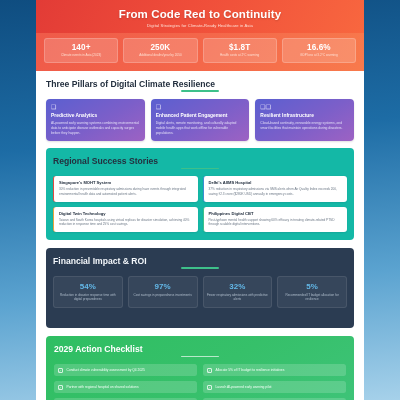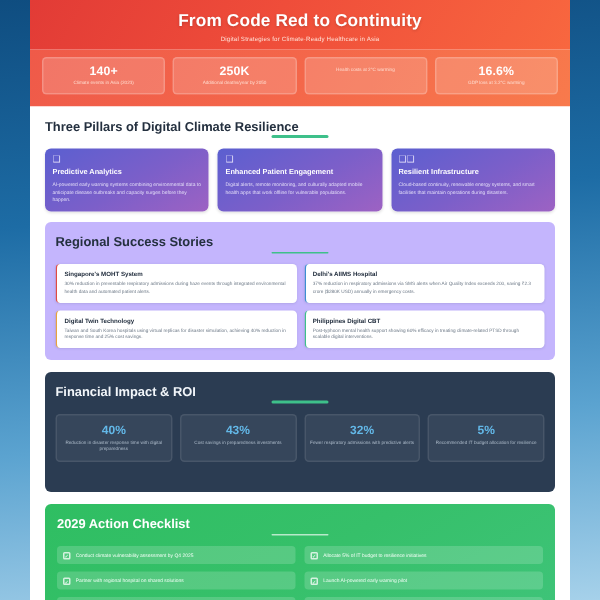--- a/index.html
+++ b/index.html
@@ -2,21 +2,21 @@
 <html><head>
 <meta charset="utf-8">
 <style>
   * { box-sizing: border-box; margin: 0; padding: 0; }
   html, body { width: 400px; height: 400px; overflow: hidden; }
   body {
     font-family: "Liberation Sans", sans-serif;
     background: linear-gradient(175deg, #0f4d80 0%, #1d6ca5 35%, #5ba3d0 70%, #a6d1ea 100%);
     display: flex; justify-content: center;
   }
-  .page { width: 360px; background: #ffffff; display: flex; flex-direction: column; }
+  .page { width: 328px; background: #ffffff; display: flex; flex-direction: column; }
 
   
   .hero {
     background: linear-gradient(120deg, #e23b36 0%, #ef4d3a 45%, #f8673f 100%);
     padding: 8px 10px 5px; text-align: center; position: relative;
   }
   .hero-title {
     color: #fff; font-size: 11.5px; font-weight: bold; letter-spacing: .1px;
     text-shadow: 0 1px 2px rgba(0,0,0,.18);
   }
@@ -47,21 +47,21 @@
   .pillar {
     flex: 1; border-radius: 4px; padding: 5px 5px 6px; color: #fff;
     background: linear-gradient(150deg, #5b5fd0 0%, #7c5fc9 55%, #9d62c3 100%);
     box-shadow: 0 1px 2px rgba(0,0,0,.12);
   }
   .pillar-icon { font-size: 6px; margin-bottom: 3px; line-height: 1; color: #e8e4fb; }
   .pillar-title { font-size: 4.9px; font-weight: bold; line-height: 1.25; margin-bottom: 2.5px; }
   .pillar-body { font-size: 3.3px; line-height: 1.45; color: #e2dcf7; }
 
   
-  .stories-panel { margin: 0 10px 8px; background: #c4b5fd; border-radius: 4px; padding: 8px 7px 8px; }
+  .stories-panel { margin: 0 10px 8px; background: #14b8a6; border-radius: 4px; padding: 8px 7px 8px; }
   .stories-grid { display: grid; grid-template-columns: 1fr 1fr; gap: 5px; }
   .story {
     background: #fff; border-radius: 3px; padding: 4px 5px 5px; border-left: 1.8px solid #cbd2d9;
     box-shadow: 0 .5px 1.5px rgba(20,40,70,.1);
   }
   .story-title { font-size: 4.1px; font-weight: bold; color: #212d3d; margin-bottom: 2px; }
   .story-body { font-size: 3.15px; line-height: 1.45; color: #6b7785; }
 
   
   .finance {
@@ -108,20 +108,21 @@
   <div class="stats-strip">
     <div class="stat">
       <div class="stat-val">140+</div>
       <div class="stat-lbl">Climate events in Asia (2023)</div>
     </div>
     <div class="stat">
       <div class="stat-val">250K</div>
       <div class="stat-lbl">Additional deaths/year by 2050</div>
     </div>
     <div class="stat">
+      <div class="stat-val">$1.8T</div>
       <div class="stat-lbl">Health costs at 2°C warming</div>
     </div>
     <div class="stat">
       <div class="stat-val">16.6%</div>
       <div class="stat-lbl">GDP loss at 3.2°C warming</div>
     </div>
   </div>
 
   <div class="pillars-wrap">
     <div class="sec-title">Three Pillars of Digital Climate Resilience</div>
@@ -163,25 +164,25 @@
         <div class="story-title">Philippines Digital CBT</div>
         <div class="story-body">Post-typhoon mental health support showing 60% efficacy in treating climate-related PTSD through scalable digital interventions.</div>
       </div>
     </div>
   </div>
 
   <div class="finance">
     <div class="sec-title">Financial Impact &amp; ROI</div>
     <div class="finance-grid">
       <div class="fin-card">
-        <div class="fin-val">40%</div>
+        <div class="fin-val">54%</div>
         <div class="fin-lbl">Reduction in disaster response time with digital preparedness</div>
       </div>
       <div class="fin-card">
-        <div class="fin-val">43%</div>
+        <div class="fin-val">97%</div>
         <div class="fin-lbl">Cost savings in preparedness investments</div>
       </div>
       <div class="fin-card">
         <div class="fin-val">32%</div>
         <div class="fin-lbl">Fewer respiratory admissions with predictive alerts</div>
       </div>
       <div class="fin-card">
         <div class="fin-val">5%</div>
         <div class="fin-lbl">Recommended IT budget allocation for resilience</div>
       </div>

